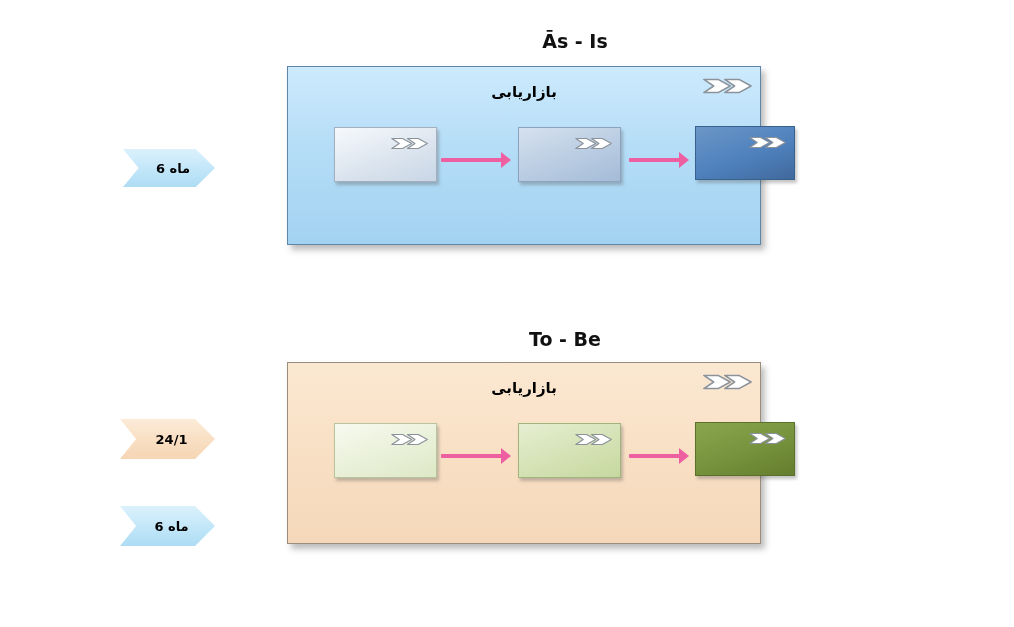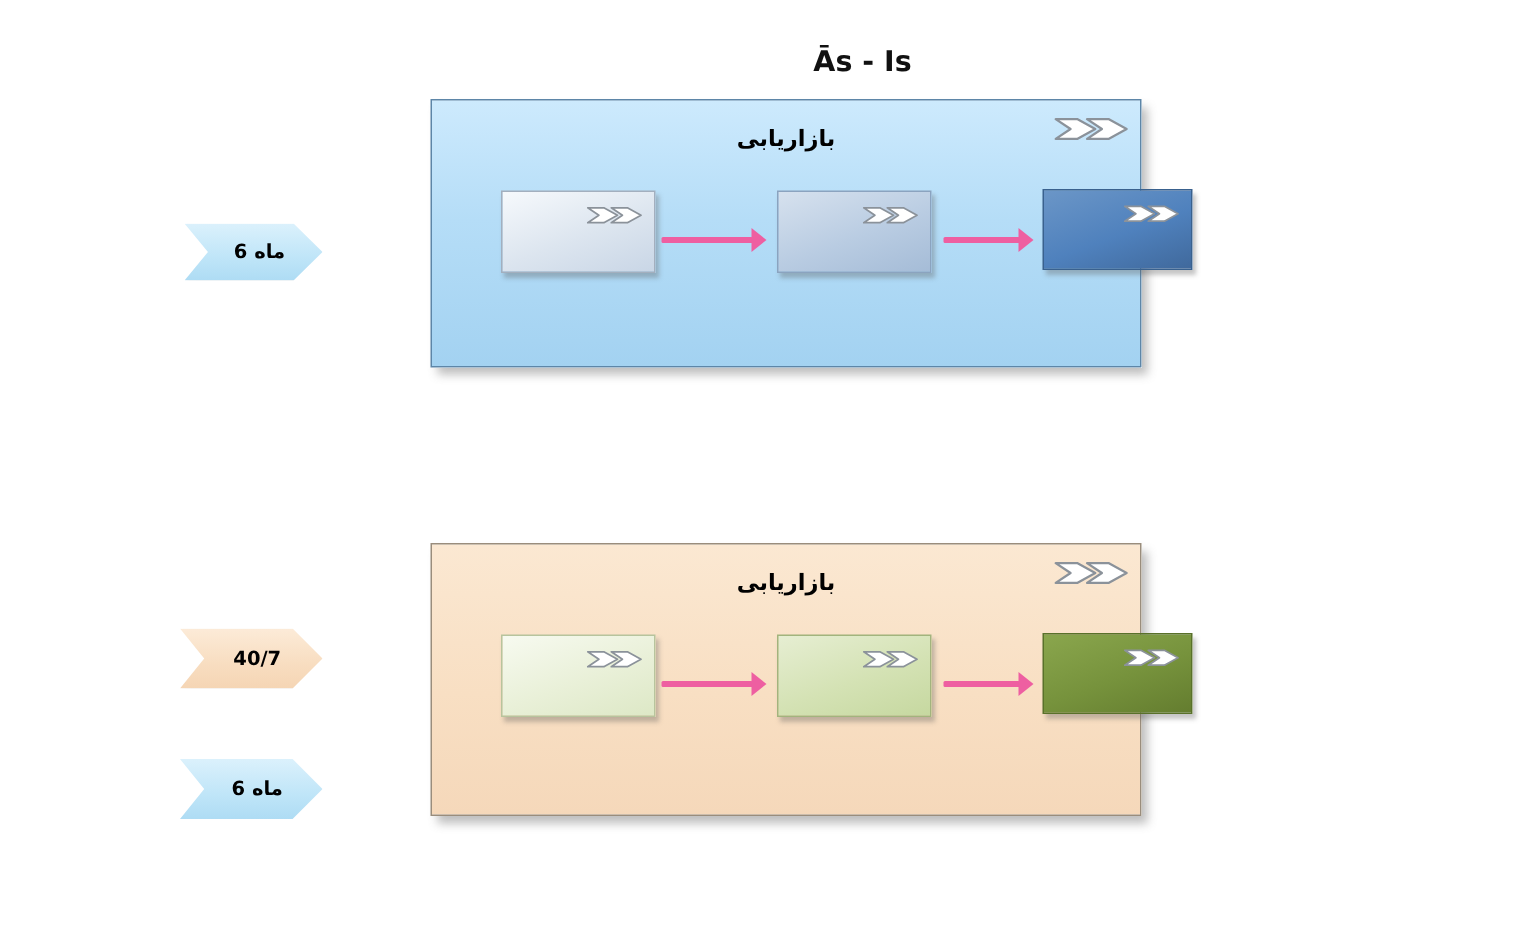--- a/index.html
+++ b/index.html
@@ -147,20 +147,21 @@
             <use href="#dblarrow"></use>
           </svg>
       </span>
     </div>
   </div>
 
   <div class="side-tag blue-tag" id="tag-asis-duration">
     <span>6 ماه</span>
   </div>
 
+  <h2 class="section-title" id="tobe-title">To - Be</h2>
 
   <div class="panel peach">
     <div class="panel-label" dir="rtl">بازاریابی</div>
 
     <span class="corner-icon">
       <svg viewBox="0 0 46 20">
           <use href="#dblarrow"></use>
         </svg>
     </span>
 
@@ -193,20 +194,20 @@
     <div class="step-box pos-3">
       <span class="box-icon">
         <svg viewBox="0 0 46 20">
             <use href="#dblarrow"></use>
           </svg>
       </span>
     </div>
   </div>
 
   <div class="side-tag peach-tag" id="tag-tobe-247">
-    <span>40/7</span>
+    <span>24/1</span>
   </div>
 
   <div class="side-tag blue-tag" id="tag-tobe-duration">
     <span>6 ماه</span>
   </div>
 
 </div>
 
 </body></html>

